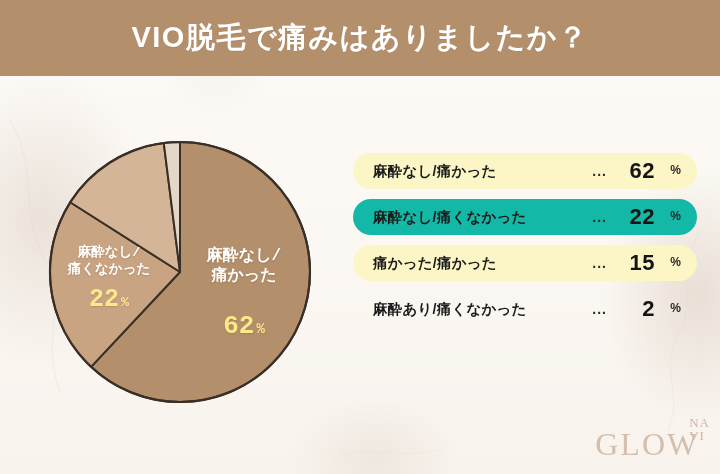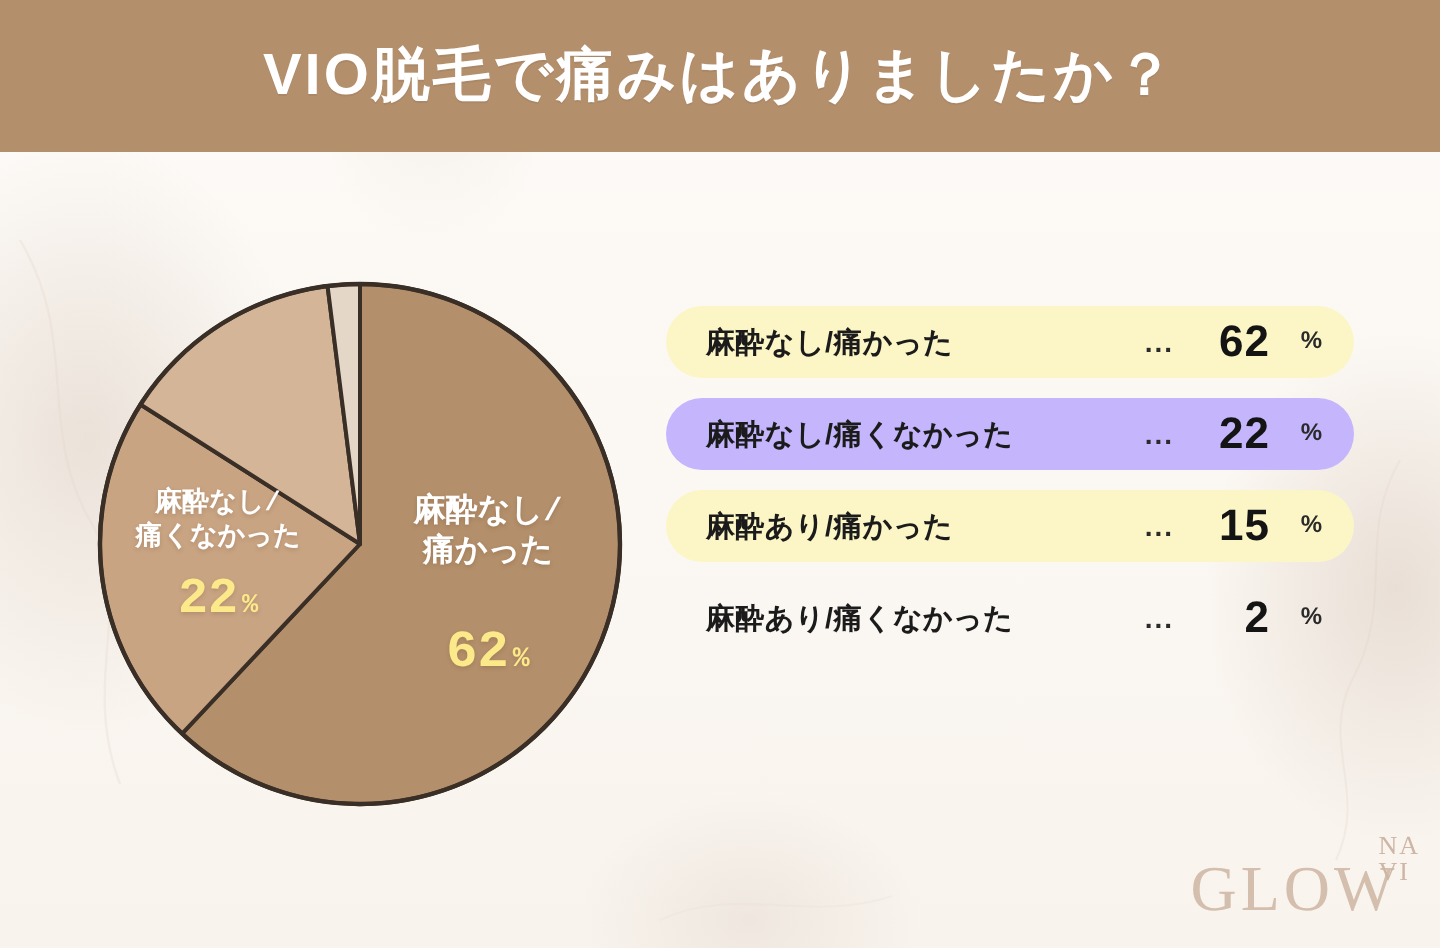--- a/index.html
+++ b/index.html
@@ -72,21 +72,21 @@
   }
   #label-main .pct{font-size:26px;margin-top:24px;}
 
   #label-second{
     left:50px;top:244px;width:118px;font-size:13.5px;
   }
   #label-second .pct{font-size:25px;margin-top:6px;}
 
   
   .legend{
-    position:absolute;left:333px;top:153px;width:344px;
+    position:absolute;left:353px;top:153px;width:344px;
   }
   .legend-row{
     position:relative;
     height:36px;
     margin-bottom:10px;
     border-radius:18px;
     display:flex;align-items:center;
     padding:0 16px 0 20px;
     box-sizing:border-box;
   }
@@ -194,29 +194,29 @@
 
   <div class="legend">
 
     <div class="legend-row filled" style="background: rgb(252, 246, 198);">
       <span class="legend-label">麻酔なし/痛かった</span>
       <span class="legend-dots">...</span>
       <span class="legend-value">62</span>
       <span class="legend-unit">%</span>
     </div>
 
-    <div class="legend-row filled" style="background: #c4b5fd;">
+    <div class="legend-row filled" style="background: #14b8a6;">
       <span class="legend-label">麻酔なし/痛くなかった</span>
       <span class="legend-dots">...</span>
       <span class="legend-value">22</span>
       <span class="legend-unit">%</span>
     </div>
 
     <div class="legend-row filled" style="background: rgb(252, 246, 198);">
-      <span class="legend-label">麻酔あり/痛かった</span>
+      <span class="legend-label">痛かった/痛かった</span>
       <span class="legend-dots">...</span>
       <span class="legend-value">15</span>
       <span class="legend-unit">%</span>
     </div>
 
     <div class="legend-row plain">
       <span class="legend-label">麻酔あり/痛くなかった</span>
       <span class="legend-dots">...</span>
       <span class="legend-value">2</span>
       <span class="legend-unit">%</span>

